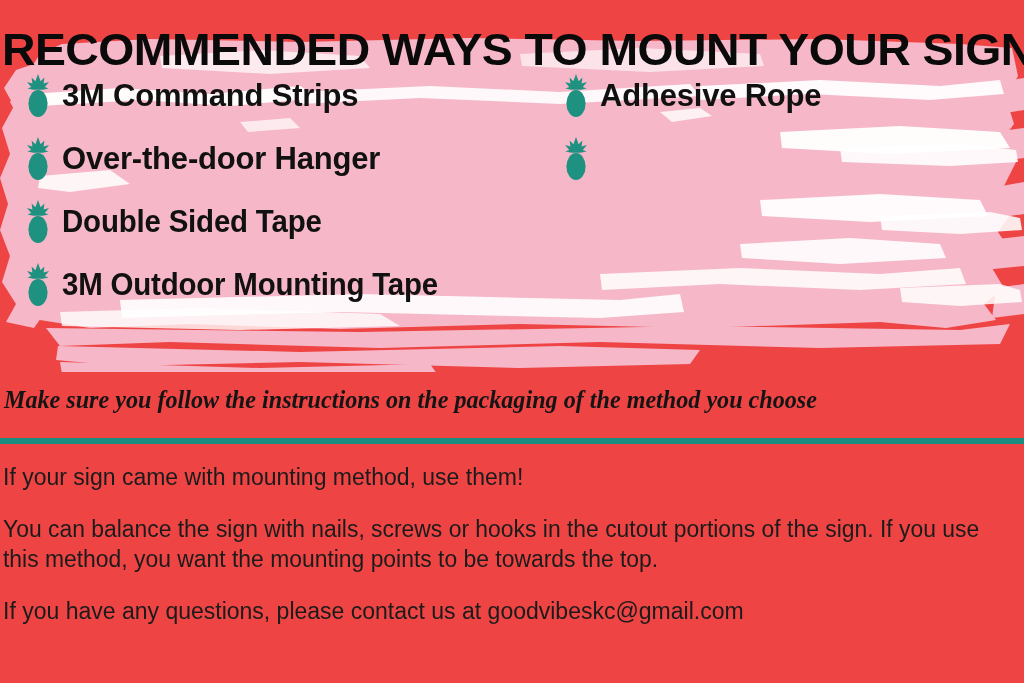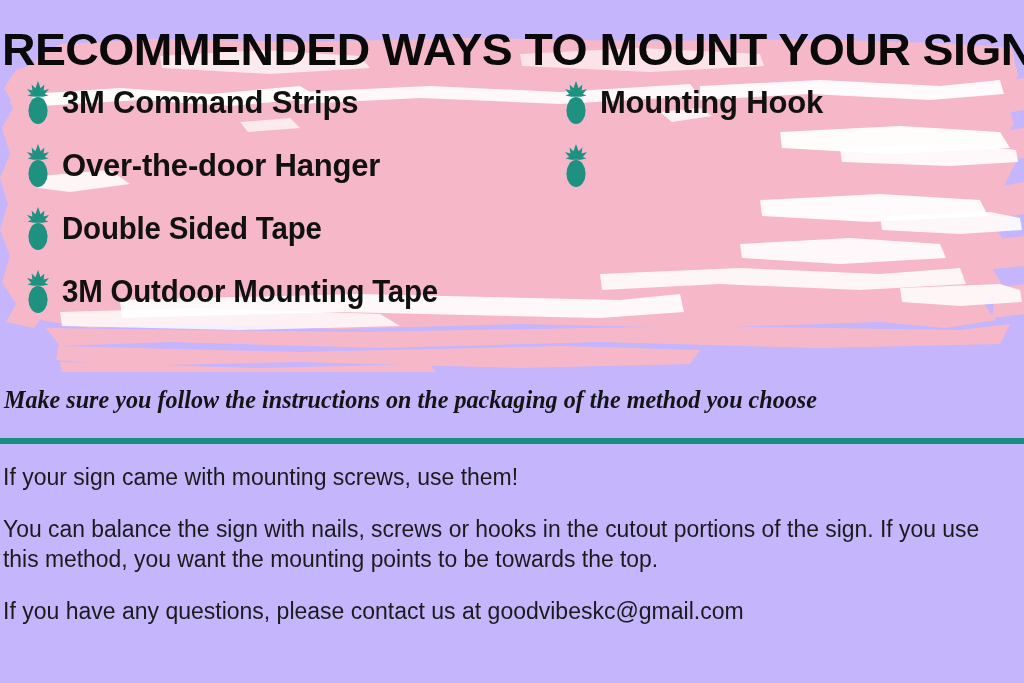--- a/index.html
+++ b/index.html
@@ -13,21 +13,21 @@
     overflow: hidden;
     font-family: "Liberation Sans", sans-serif;
     position: relative;
   }
 
   #page {
     position: absolute;
     left: 0; top: 0;
     width: 1024px;
     height: 683px;
-    background: #c4b5fd;
+    background: #ef4444;
   }
 
   
   #title {
     position: absolute;
     left: 2px;
     top: -4px;
     width: 1020px;
     height: 48px;
     line-height: 48px;
@@ -51,21 +51,21 @@
     width: 1024px;
     height: 336px;
     z-index: 1;
   }
   #brush-band svg { display: block; width: 1024px; height: 336px; }
 
   
   #list {
     position: absolute;
     left: 0;
-    top: 71px;
+    top: 64px;
     width: 1024px;
     height: 270px;
     z-index: 4;
   }
   .list-col { position: absolute; top: 0; }
   .col-left  { left: 24px;  width: 530px; }
   .col-right { left: 562px; width: 460px; }
 
   .list-item {
     position: relative;
@@ -256,21 +256,21 @@
     <div class="list-col col-right">
       <div class="list-item">
         <span class="pineapple">
           <svg viewBox="0 0 28 44" xmlns="http://www.w3.org/2000/svg">
             <g fill="#1E9181">
               <path d="M14 0 L16.6 7.2 L20.4 3.4 L19.6 9.6 L25 8 L20.8 13 L24.6 14.4 L18.6 15.8 L9.4 15.8 L3.4 14.4 L7.2 13 L3 8 L8.4 9.6 L7.6 3.4 L11.4 7.2 Z"></path>
               <ellipse cx="14" cy="29.5" rx="9.6" ry="13.6"></ellipse>
             </g>
           </svg>
         </span>
-        <span class="item-label">Mounting Hook</span>
+        <span class="item-label">Adhesive Rope</span>
       </div>
       <div class="list-item">
         <span class="pineapple">
           <svg viewBox="0 0 28 44" xmlns="http://www.w3.org/2000/svg">
             <g fill="#1E9181">
               <path d="M14 0 L16.6 7.2 L20.4 3.4 L19.6 9.6 L25 8 L20.8 13 L24.6 14.4 L18.6 15.8 L9.4 15.8 L3.4 14.4 L7.2 13 L3 8 L8.4 9.6 L7.6 3.4 L11.4 7.2 Z"></path>
               <ellipse cx="14" cy="29.5" rx="9.6" ry="13.6"></ellipse>
             </g>
           </svg>
         </span>
@@ -281,18 +281,18 @@
 
   <div id="note">Make sure you follow the instructions on the packaging of the method you choose</div>
 
   <div id="divider">
     <svg width="1024" height="6" viewBox="0 0 1024 6" xmlns="http://www.w3.org/2000/svg">
       <rect x="0" y="0" width="1024" height="6" fill="#1B8C80"></rect>
     </svg>
   </div>
 
   <div id="body-text">
-    <p>If your sign came with mounting screws, use them!</p>
+    <p>If your sign came with mounting method, use them!</p>
     <p class="para-wide">You can balance the sign with nails, screws or hooks in the cutout portions of the sign. If you use this method, you want the mounting points to be towards the top.</p>
     <p>If you have any questions, please contact us at goodvibeskc@gmail.com</p>
   </div>
 
 </div>
 
 </body></html>

